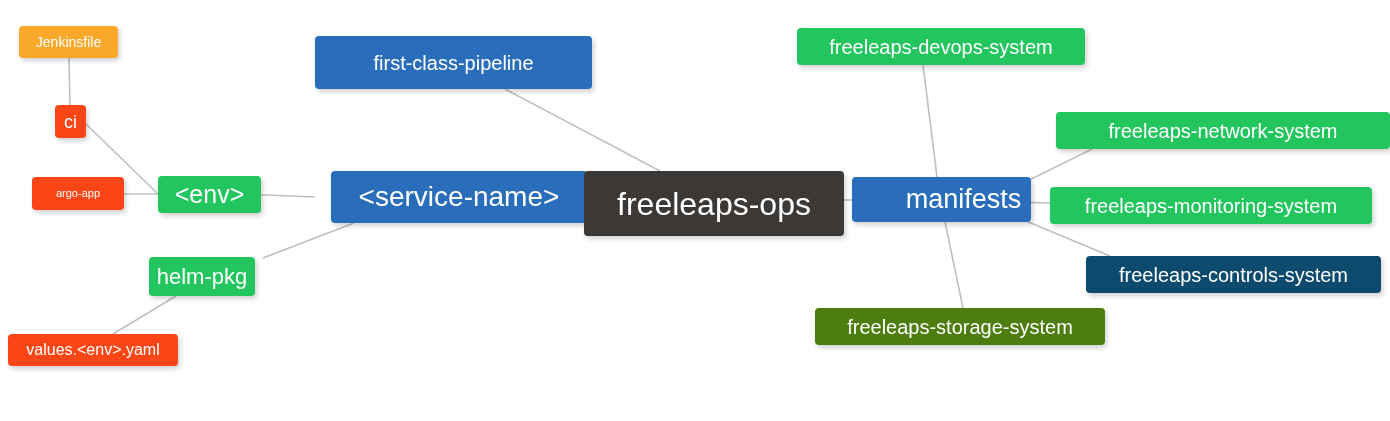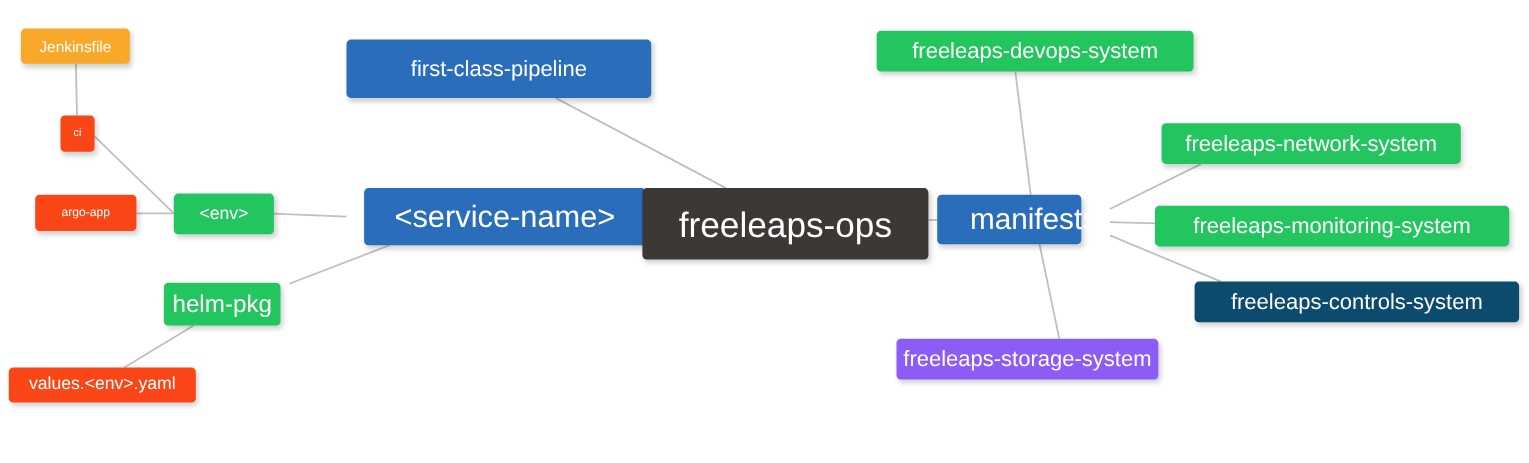--- a/index.html
+++ b/index.html
@@ -52,28 +52,28 @@
       <line x1="505" y1="89" x2="660" y2="171" stroke="#bfbfbf" stroke-width="1.6"></line>
       <line x1="844" y1="200" x2="852" y2="200" stroke="#bfbfbf" stroke-width="1.6"></line>
       <line x1="937" y1="177" x2="923" y2="65" stroke="#bfbfbf" stroke-width="1.6"></line>
       <line x1="1009" y1="190" x2="1092" y2="149" stroke="#bfbfbf" stroke-width="1.6"></line>
       <line x1="1009" y1="202" x2="1050" y2="203" stroke="#bfbfbf" stroke-width="1.6"></line>
       <line x1="1009" y1="214" x2="1110" y2="256" stroke="#bfbfbf" stroke-width="1.6"></line>
       <line x1="945" y1="222" x2="963" y2="308" stroke="#bfbfbf" stroke-width="1.6"></line>
     </svg>
   <div id="nodes">
       <div class="node" style="left: 19px; top: 26px; width: 99px; height: 32px; background: rgb(249, 168, 42); font-size: 14px;">Jenkinsfile</div>
-      <div class="node" style="left: 55px; top: 105px; width: 31px; height: 33px; background: rgb(250, 70, 22); font-size: 10px;">ci</div>
+      <div class="node" style="left: 55px; top: 105px; width: 31px; height: 33px; background: rgb(250, 70, 22); font-size: 18px;">ci</div>
       <div class="node" style="left: 32px; top: 177px; width: 92px; height: 33px; background: rgb(250, 70, 22); font-size: 11px;">argo-app</div>
-      <div class="node" style="left: 158px; top: 176px; width: 91px; height: 37px; background: rgb(34, 197, 94); font-size: 16px;">&lt;env&gt;</div>
+      <div class="node" style="left: 158px; top: 176px; width: 103px; height: 37px; background: rgb(34, 197, 94); font-size: 25px;">&lt;env&gt;</div>
       <div class="node" style="left: 315px; top: 171px; width: 256px; height: 52px; background: rgb(42, 110, 187); font-size: 28px; margin-left: 16px;">&lt;service-name&gt;</div>
       <div class="node" style="left: 315px; top: 36px; width: 277px; height: 53px; background: rgb(42, 110, 187); font-size: 20px;">first-class-pipeline</div>
       <div class="node" style="left: 149px; top: 257px; width: 106px; height: 39px; background: rgb(34, 197, 94); font-size: 22px;">helm-pkg</div>
       <div class="node" style="left: 8px; top: 334px; width: 170px; height: 32px; background: rgb(250, 70, 22); font-size: 16px;">values.&lt;env&gt;.yaml</div>
       <div class="node" style="left: 584px; top: 171px; width: 260px; height: 65px; background: rgb(59, 56, 54); font-size: 32px;">freeleaps-ops</div>
-      <div class="node" style="left: 852px; top: 177px; width: 131px; height: 45px; background: rgb(42, 110, 187); font-size: 27px; padding-left: 44px;">manifests</div>
+      <div class="node" style="left: 852px; top: 177px; width: 179px; height: 45px; background: rgb(42, 110, 187); font-size: 27px; padding-left: 44px;">manifests</div>
       <div class="node" style="left: 797px; top: 28px; width: 288px; height: 37px; background: rgb(34, 197, 94); font-size: 20px;">freeleaps-devops-system</div>
-      <div class="node" style="left: 1056px; top: 112px; width: 272px; height: 37px; background: rgb(34, 197, 94); font-size: 20px;">freeleaps-network-system</div>
+      <div class="node" style="left: 1056px; top: 112px; width: 334px; height: 37px; background: rgb(34, 197, 94); font-size: 20px;">freeleaps-network-system</div>
       <div class="node" style="left: 1050px; top: 187px; width: 322px; height: 37px; background: rgb(34, 197, 94); font-size: 20px;">freeleaps-monitoring-system</div>
       <div class="node" style="left: 1062px; top: 256px; width: 295px; height: 37px; background: #0c4a6e; font-size: 20px; margin-left: 24px;">freeleaps-controls-system</div>
-      <div class="node" style="left: 815px; top: 308px; width: 238px; height: 37px; background: #8b5cf6; font-size: 20px;">freeleaps-storage-system</div>
+      <div class="node" style="left: 815px; top: 308px; width: 290px; height: 37px; background: #4d7c0f; font-size: 20px;">freeleaps-storage-system</div>
     </div>
 </div>
 
 </body></html>

